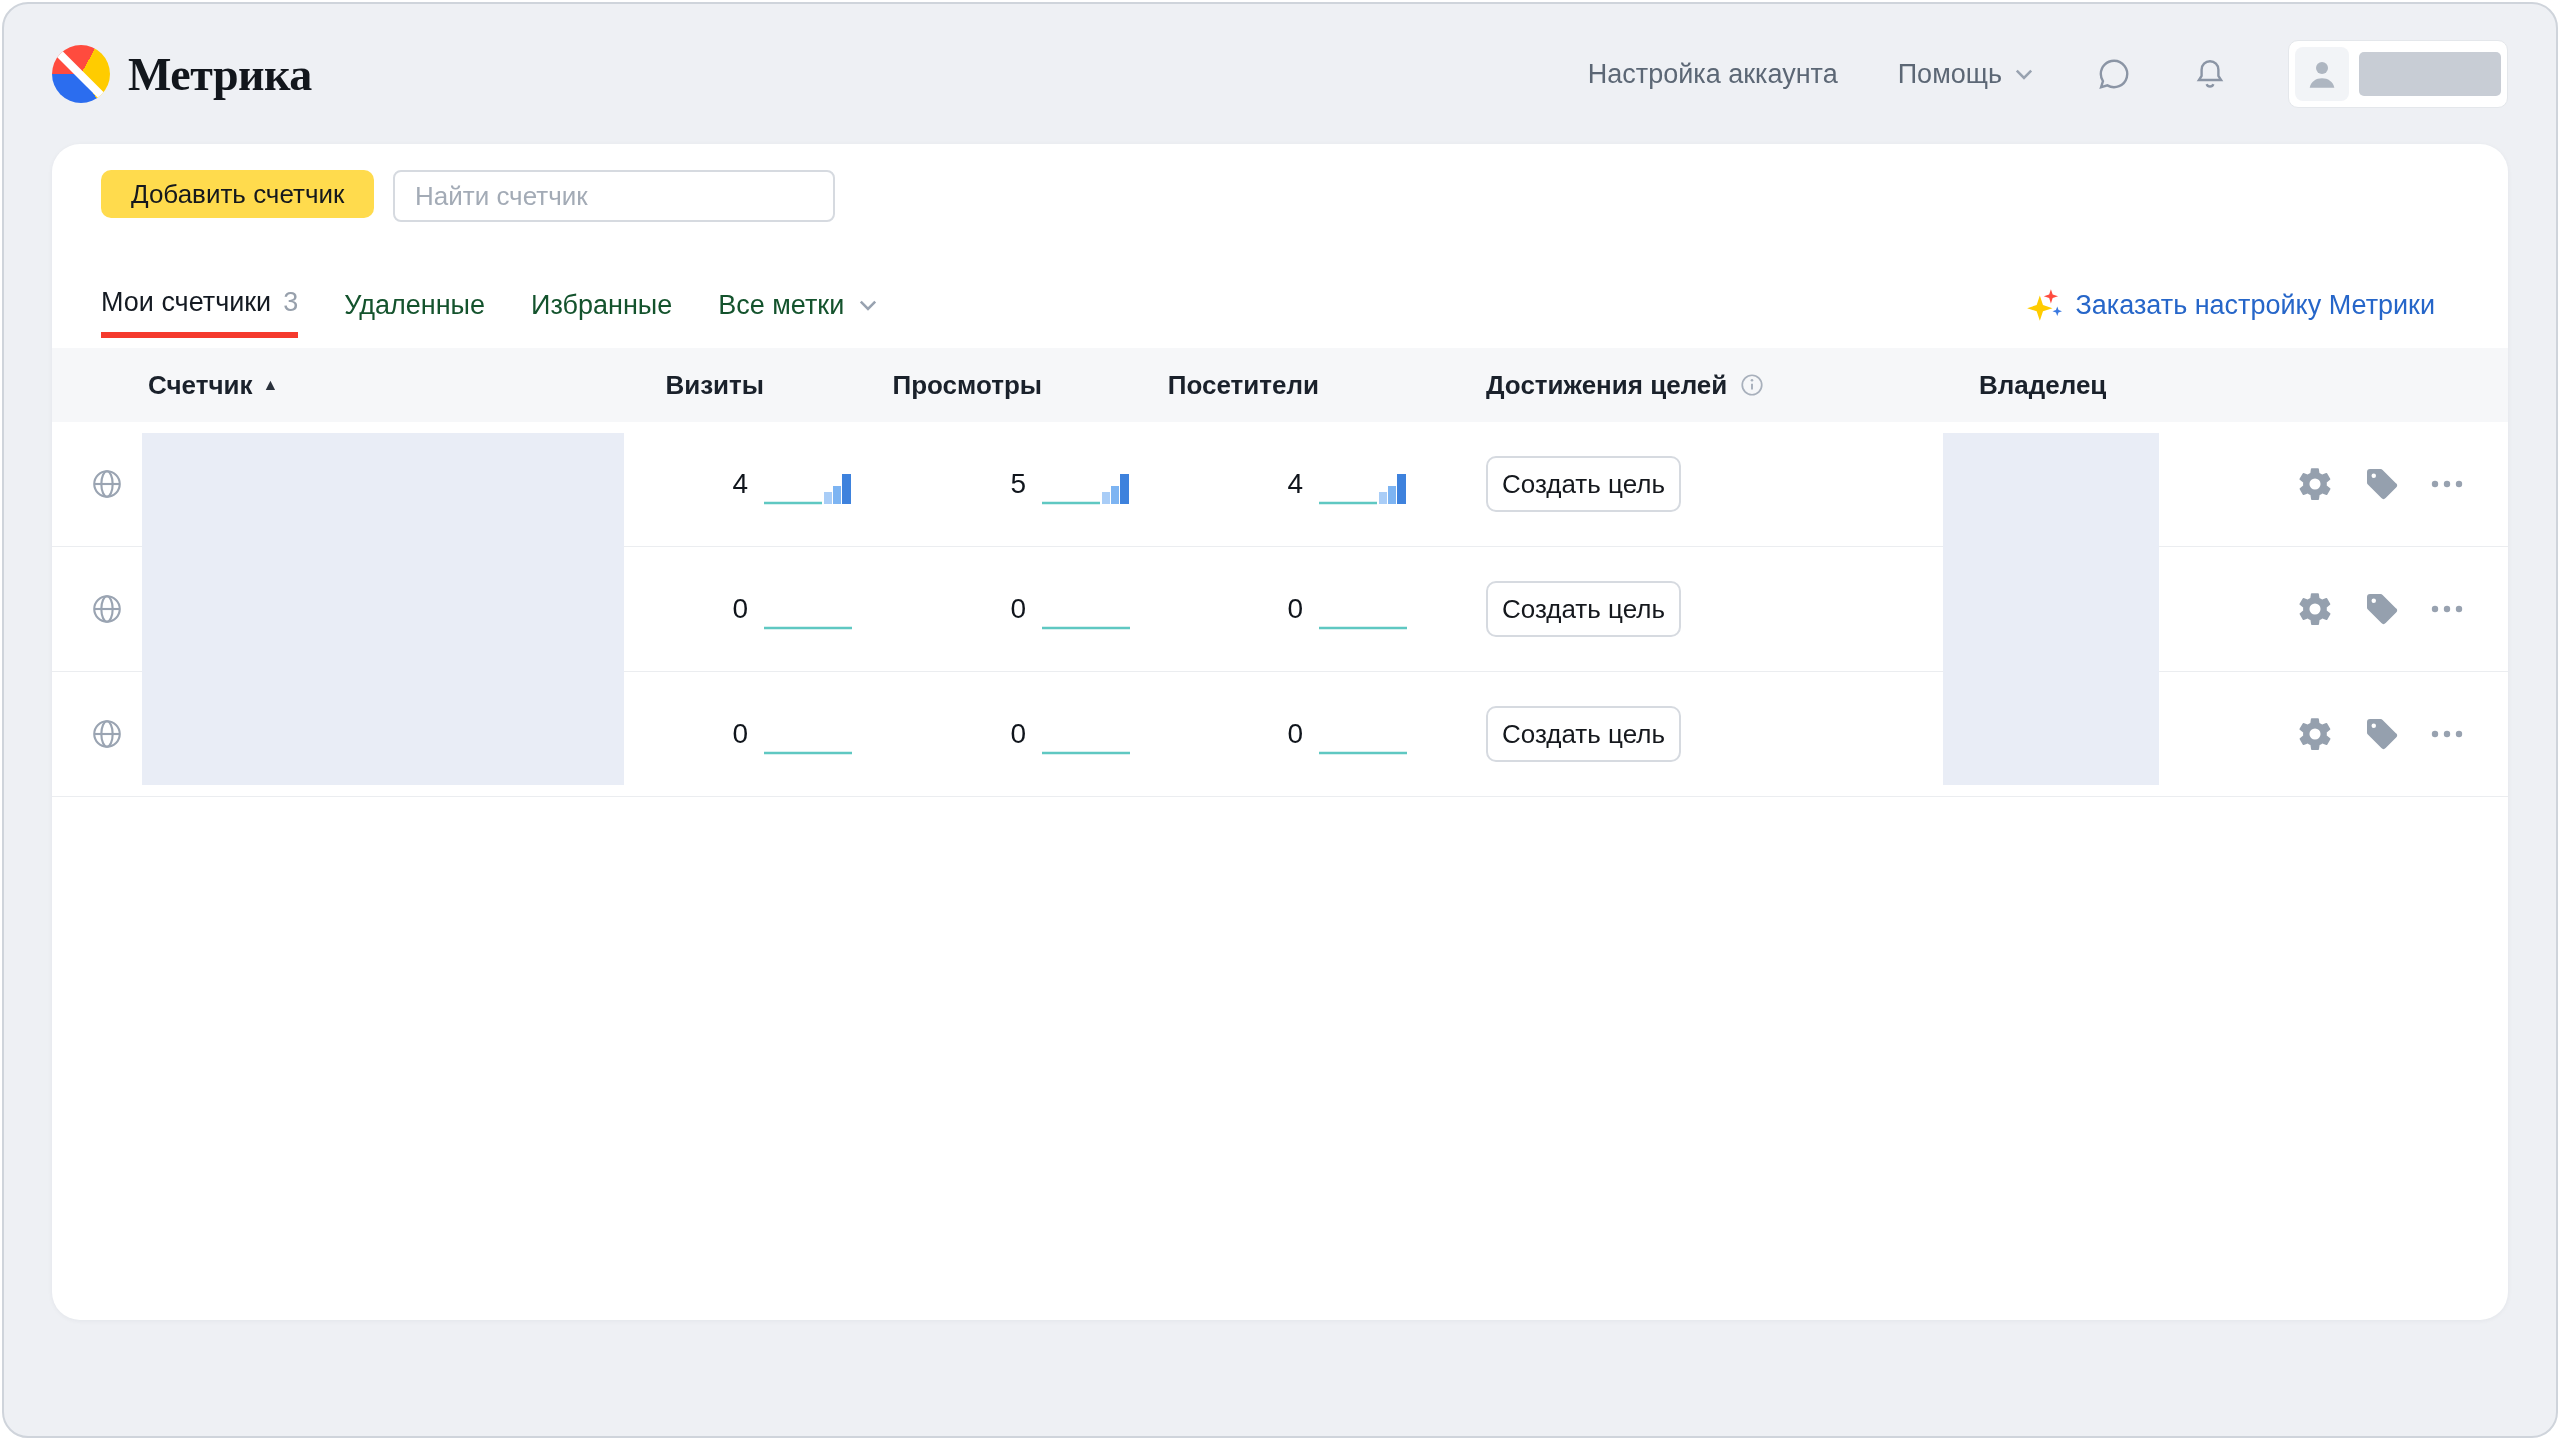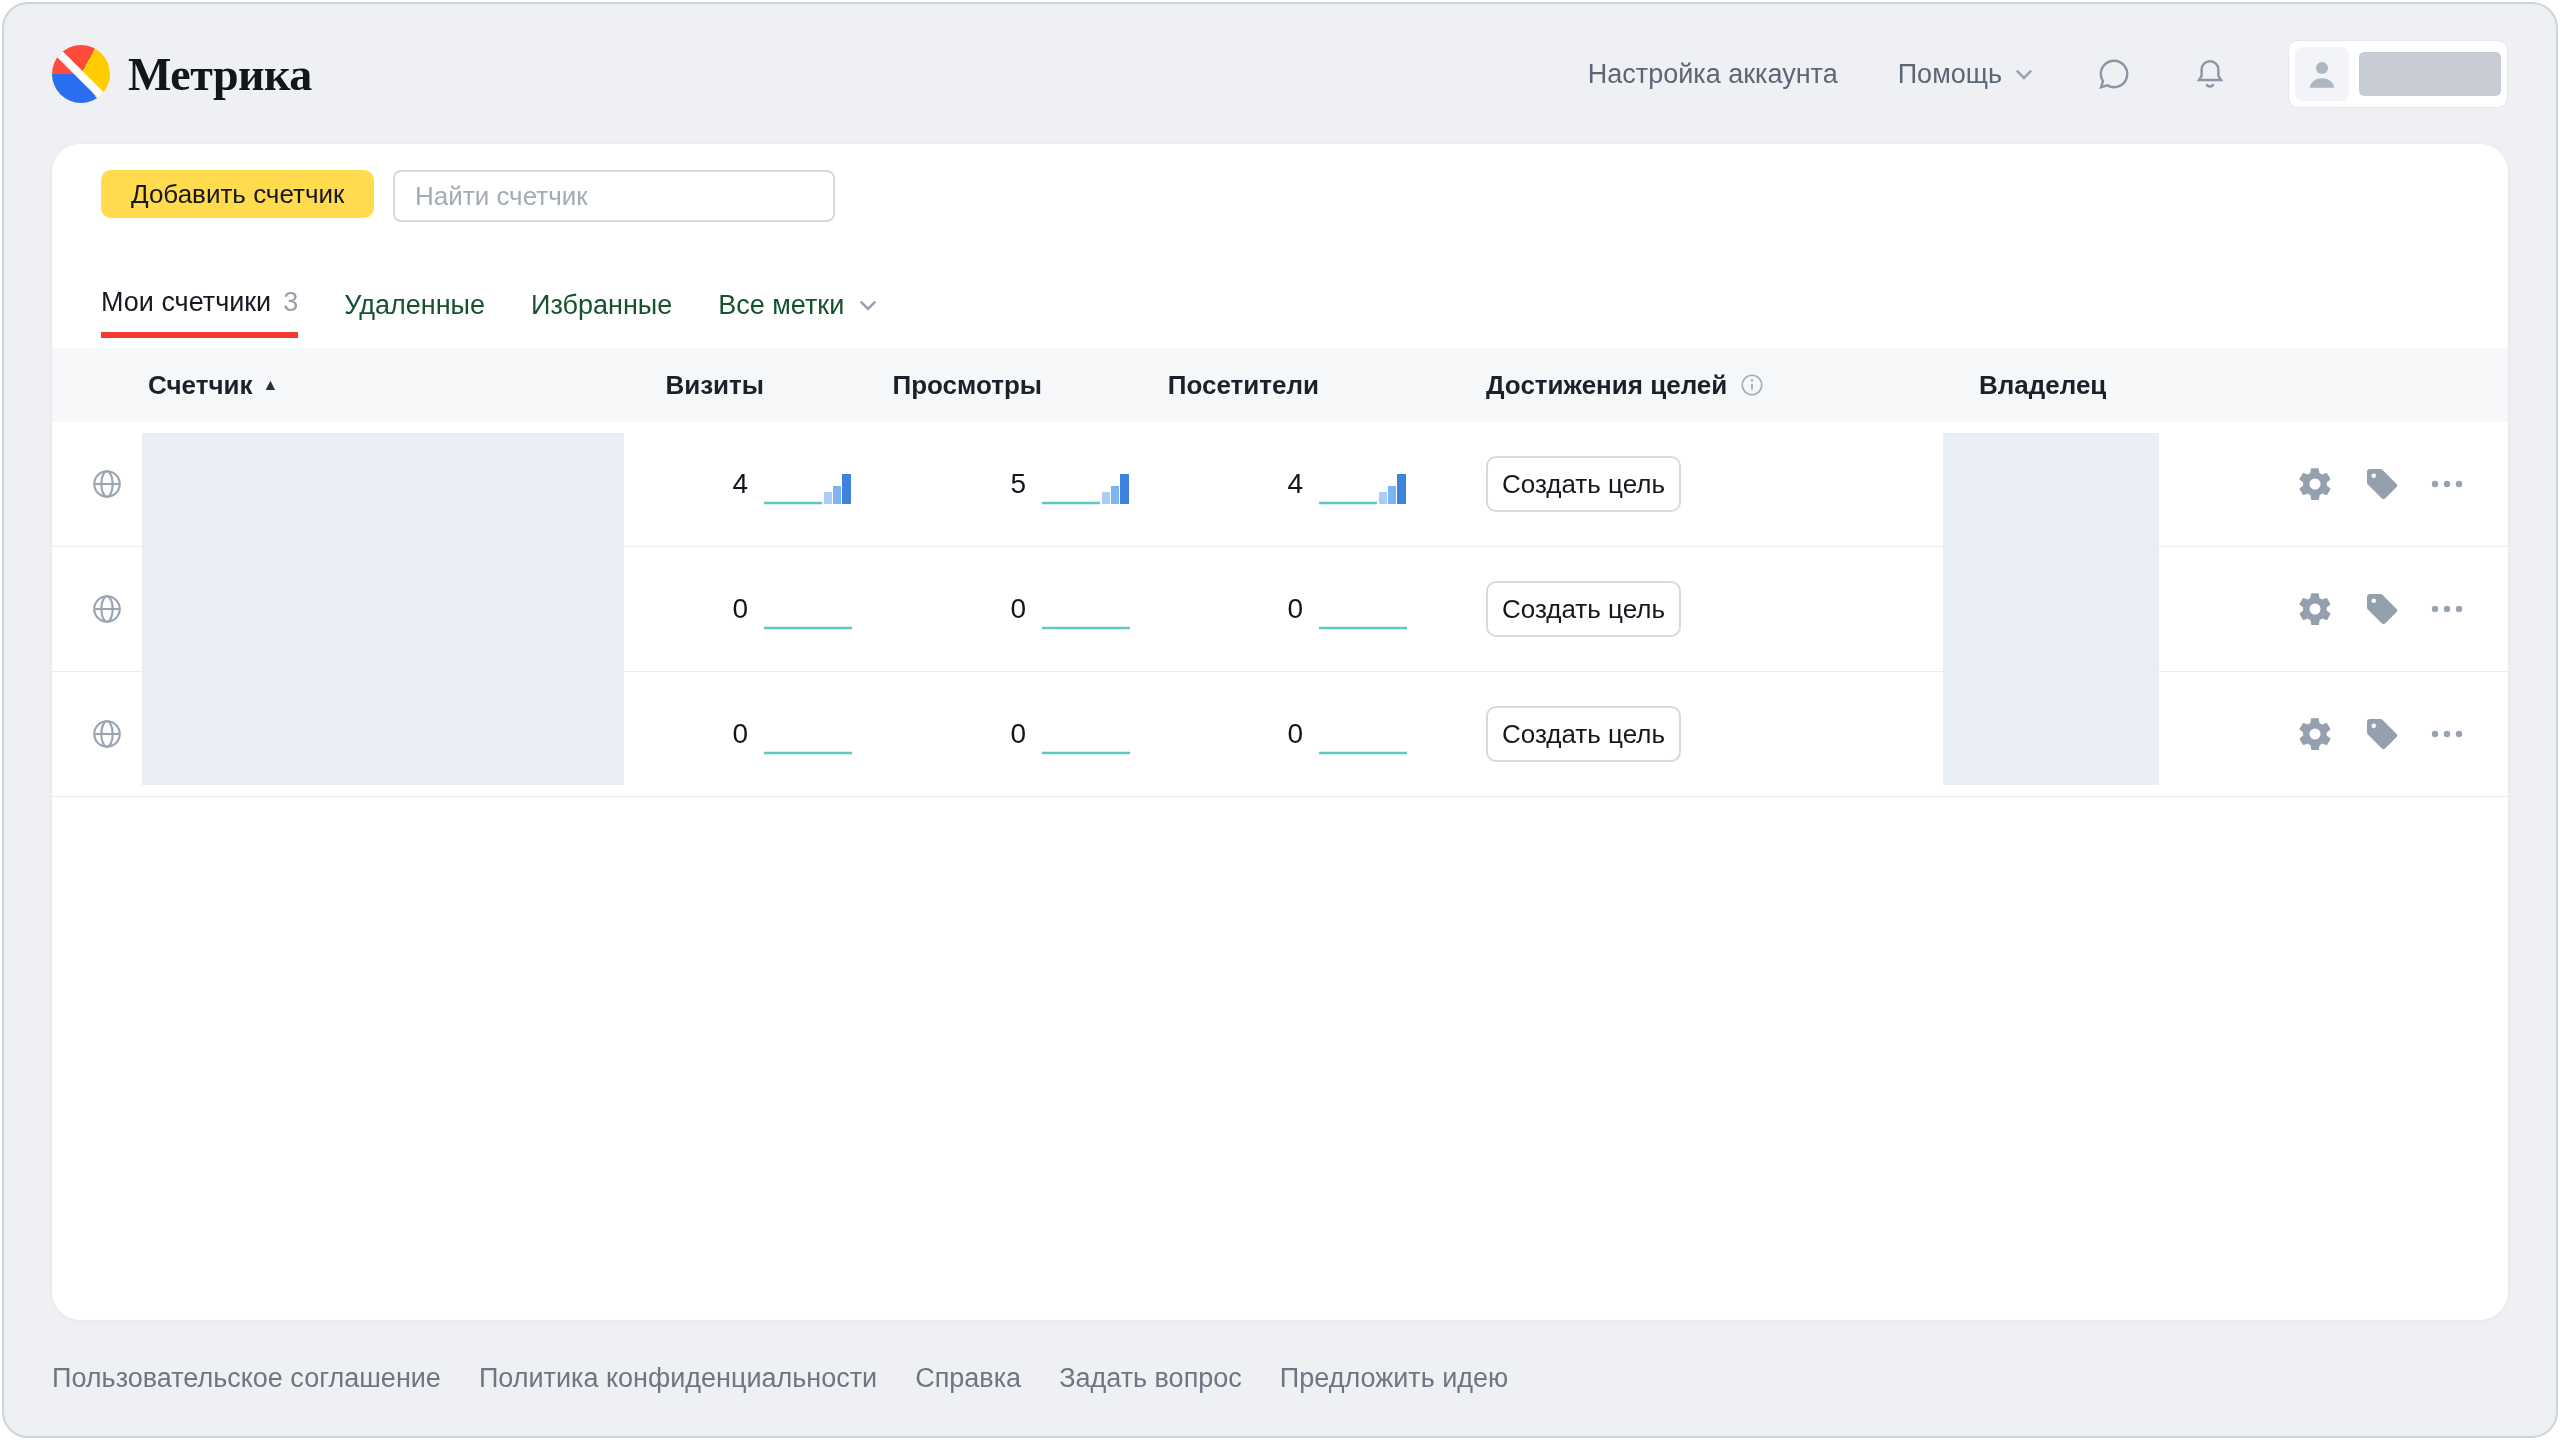--- a/index.html
+++ b/index.html
@@ -139,20 +139,28 @@
       </div>
       <div class="tab clickable">
         <span>Избранные</span>
       </div>
       <div class="tab clickable">
         <span>Все метки</span>
         <svg width="24" height="24" viewBox="0 0 16 16">
             <path d="M3.2 5.8l4.8 4.8 4.8-4.8" fill="none" stroke="#98a2b0" stroke-width="1.7"></path>
           </svg>
       </div>
+      <div class="setup-link clickable">
+        <svg width="38" height="38" viewBox="0 0 24 24">
+          <polygon points="10,6 12,12 18,14 12,16 10,22 8,16 2,14 8,12" fill="#ffcc00"></polygon>
+          <polygon points="17,2 18.1,5.4 21.5,6.5 18.1,7.6 17,11 15.9,7.6 12.5,6.5 15.9,5.4" fill="#ff4b3e"></polygon>
+          <polygon points="21,13 21.8,15.2 24,16 21.8,16.8 21,19 20.2,16.8 18,16 20.2,15.2" fill="#3a79e0"></polygon>
+        </svg>
+        <span>Заказать настройку Метрики</span>
+      </div>
     </div>
 
     <div class="tablewrap">
 
       <div class="trow thead">
         <div class="c1"></div>
         <div class="c2">
           <span>Счетчик</span>
           <span class="sort">▲</span>
         </div>
@@ -317,22 +325,15 @@
             </svg>
         </div>
       </div>
     </div>
 
     <div class="redact redact-name"></div>
     <div class="redact redact-owner"></div>
   </main>
 
   <footer class="footer">
-    <div class="flinks">
-      <span class="clickable">Пользовательское соглашение</span>
-      <span class="clickable">Политика конфиденциальности</span>
-      <span class="clickable">Справка</span>
-      <span class="clickable">Задать вопрос</span>
-      <span class="clickable">Предложить идею</span>
-    </div>
   </footer>
 
 </div>
 
 </body></html>

